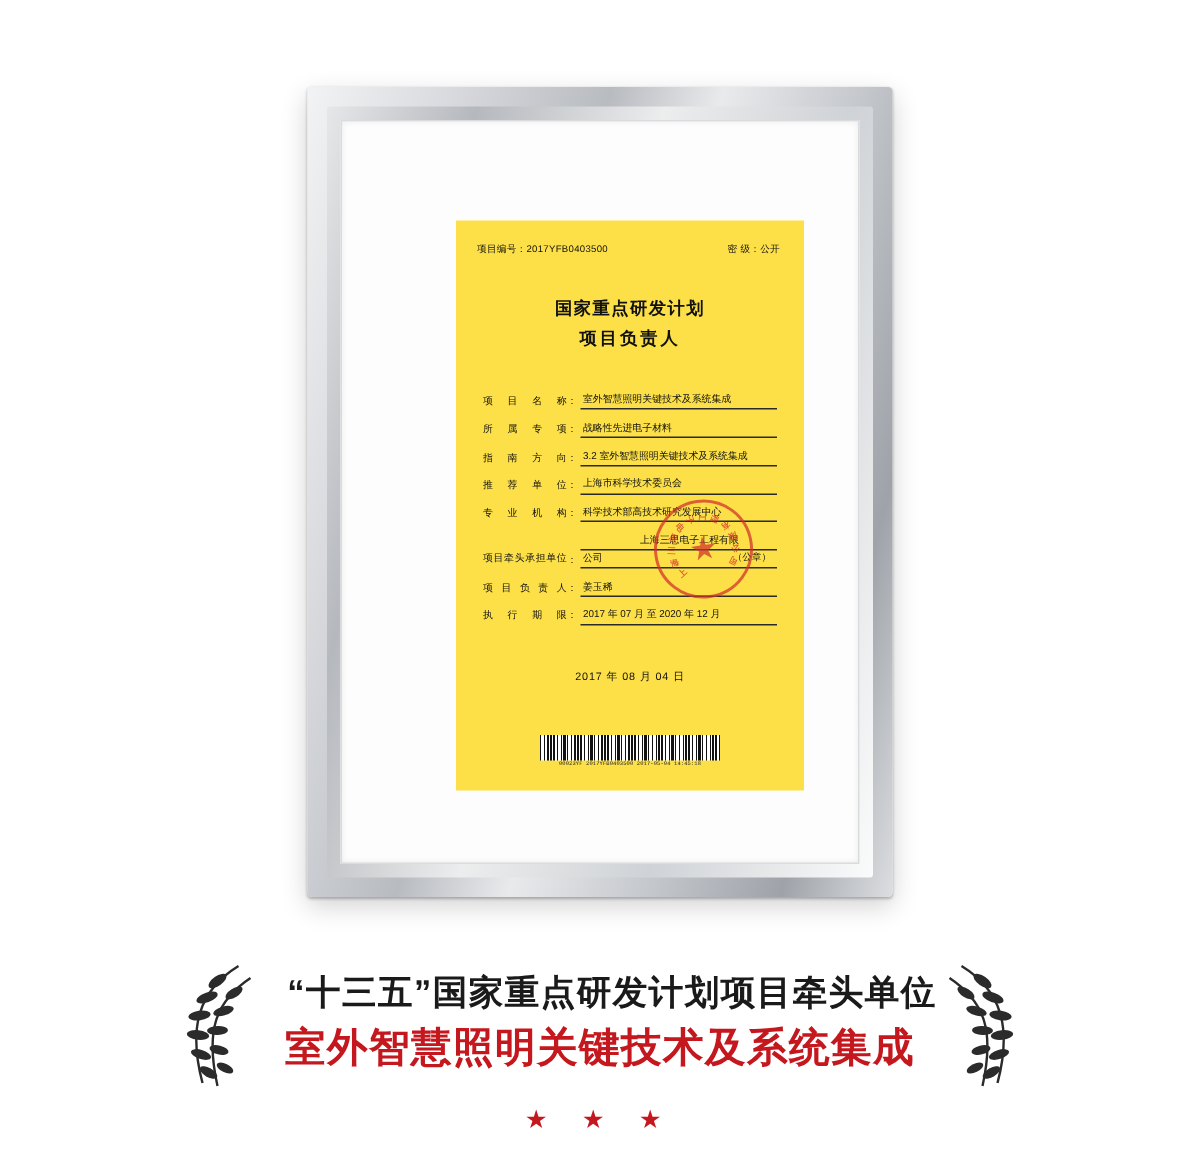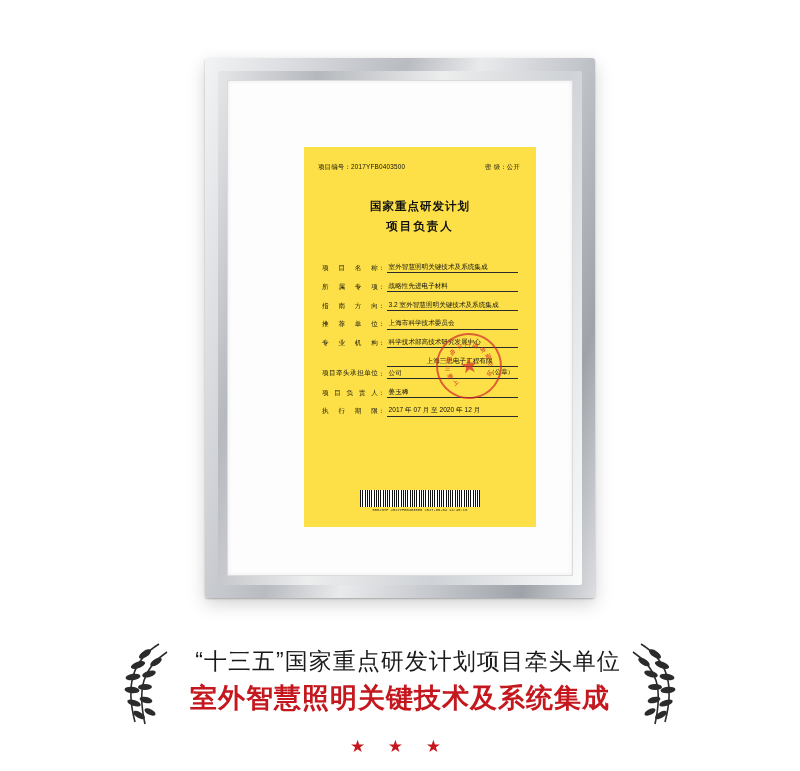--- a/index.html
+++ b/index.html
@@ -223,21 +223,21 @@
     width: 800px;
     height: 151px;
     text-align: center;
   }
   .caption-rows {
     position: absolute;
     left: 0; top: 0; width: 100%;
   }
   .caption-line1 {
     font-size: 23px;
-    font-weight: normal;
+    font-weight: bold;
     color: #1a1a1a;
     letter-spacing: 1px;
     margin-top: 26px;
     line-height: 1.35;
     padding-left: 16px;
   }
   .caption-line2 {
     font-size: 27px;
     font-weight: bold;
     color: #c4171e;
@@ -337,20 +337,21 @@
 
           <div class="field-row">
             <div class="field-label">执行期限</div>
             <div class="field-colon">：</div>
             <div class="field-value">2017 年 07 月 至 2020 年 12 月</div>
           </div>
 
         </div>
 
         <div class="cert-footer">
+          <div>2017 年 08 月 04 日</div>
         </div>
 
         <div class="seal">
           <div class="seal-text" id="seal-ring">
               <span style="transform: rotate(-125deg) translate(0px, -24px) rotate(90deg);">上</span>
               <span style="transform: rotate(-102.273deg) translate(0px, -24px) rotate(90deg);">海</span>
               <span style="transform: rotate(-79.5455deg) translate(0px, -24px) rotate(90deg);">三</span>
               <span style="transform: rotate(-56.8182deg) translate(0px, -24px) rotate(90deg);">思</span>
               <span style="transform: rotate(-34.0909deg) translate(0px, -24px) rotate(90deg);">电</span>
               <span style="transform: rotate(-11.3636deg) translate(0px, -24px) rotate(90deg);">子</span>

